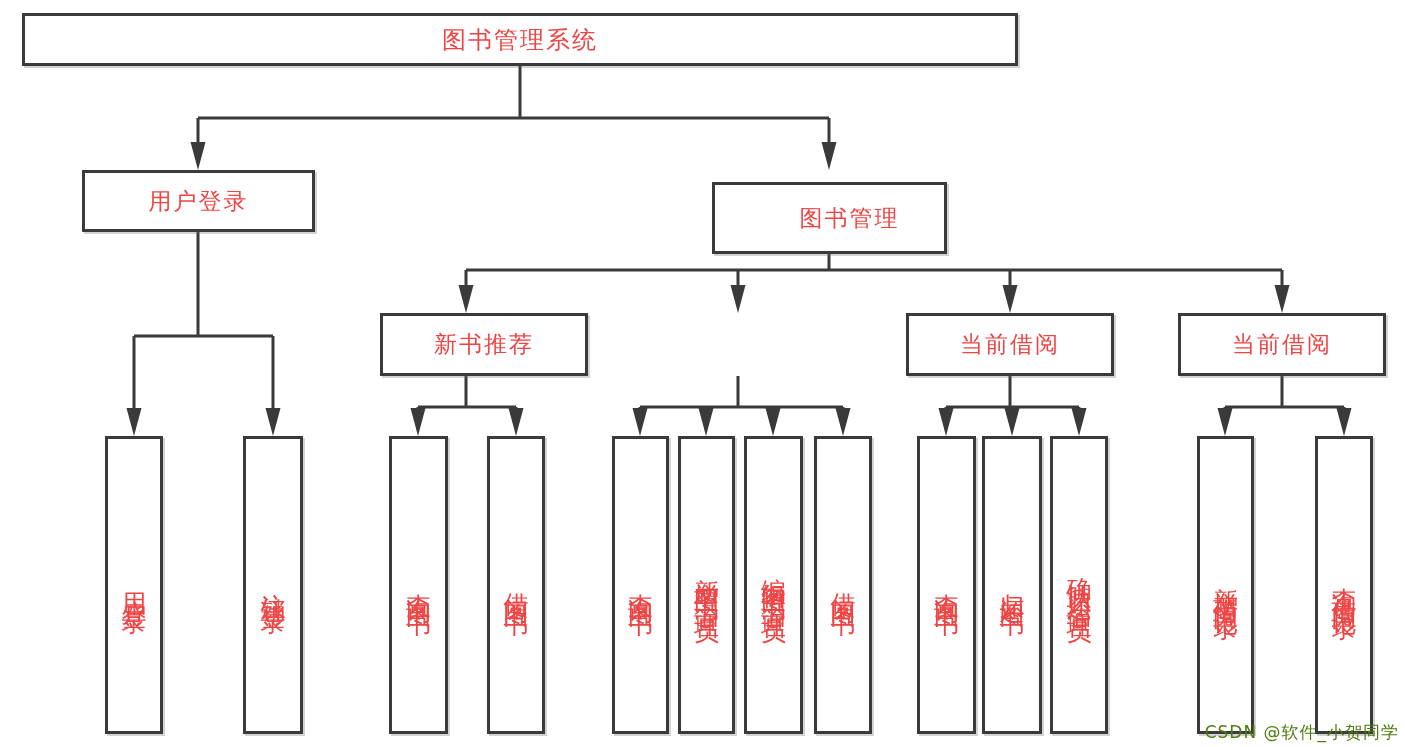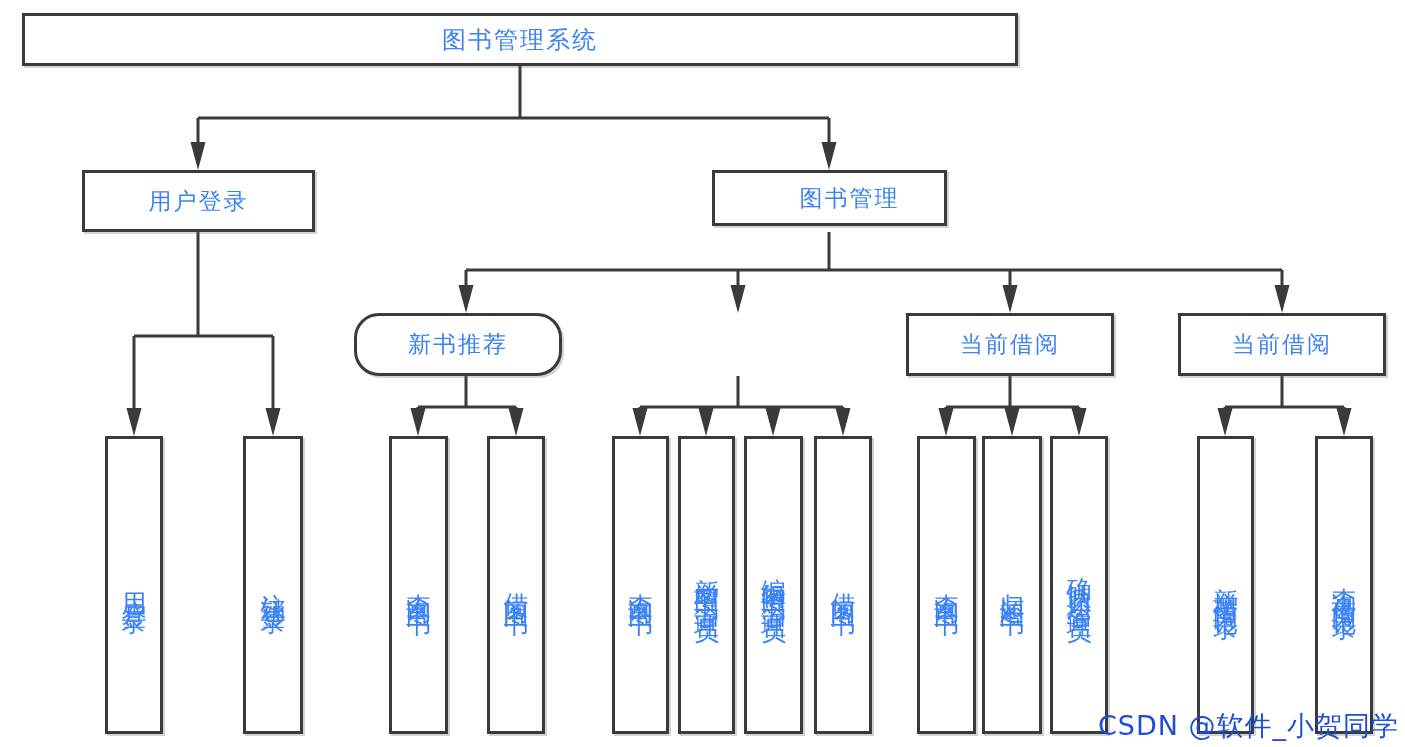--- a/index.html
+++ b/index.html
@@ -14,21 +14,21 @@
   .wires {
     position: absolute;
     left: 0; top: 0;
     width: 1405px; height: 747px;
   }
   .node {
     position: absolute;
     box-sizing: border-box;
     border: 3px solid #3a3a3a;
     background: #ffffff;
-    color: #3b82f6;
+    color: #ef4444;
     display: flex;
     align-items: center;
     justify-content: center;
     font-size: 23px;
     letter-spacing: 2px;
     box-shadow: 2px 2px 0 rgba(110,110,110,0.30);
     white-space: nowrap;
   }
   .node.root { font-size: 24px; }
   .node.vert {
@@ -37,22 +37,22 @@
     font-size: 25px;
     letter-spacing: 6px;
     line-height: 1;
     white-space: normal;
     padding: 2px 0;
   }
   .watermark {
     position: absolute;
     right: 6px;
     bottom: 3px;
-    font-size: 27px;
-    color: #1d4ed8;
+    font-size: 17px;
+    color: #4d7c0f;
     letter-spacing: 1px;
     pointer-events: none;
     margin-top: 7px;
   }
 </style>
 </head>
 <body>
 
 <div class="stage">
 
@@ -69,23 +69,23 @@
              M126.5 408h15L134 436z M265.5 408h15L273 436z
              M410.5 408h15L418 436z M508.5 408h15L516 436z
              M632.5 408h15L640 436z M698.5 408h15L706 436z M765.5 408h15L773 436z M835.5 408h15L843 436z
              M938.5 408h15L946 436z M1004.5 408h15L1012 436z M1071.5 408h15L1079 436z
              M1217.5 408h15L1225 436z M1336.5 408h15L1344 436z"></path>
   </svg>
 
   <div class="node root" style="left:22px; top:13px; width:996px; height:53px;">图书管理系统</div>
 
   <div class="node" style="left:82px; top:170px; width:233px; height:62px;">用户登录</div>
-  <div class="node" style="left:712px; top:170px; width:235px; height:56px;padding-left:40px;">图书管理</div>
+  <div class="node" style="left:712px; top:182px; width:235px; height:72px;padding-left:40px;">图书管理</div>
 
-  <div class="node" style="left:354px; top:313px; width:208px; height:63px;border-radius:25px;">新书推荐</div>
+  <div class="node" style="left:380px; top:313px; width:208px; height:63px;">新书推荐</div>
   <div class="node" style="left:906px; top:313px; width:208px; height:63px;">当前借阅</div>
   <div class="node" style="left:1178px; top:313px; width:208px; height:63px;">当前借阅</div>
 
   <div class="node vert" style="left:105px; top:436px; width:58px; height:298px;">用户登录</div>
   <div class="node vert" style="left:243px; top:436px; width:60px; height:298px;">注销登录</div>
 
   <div class="node vert" style="left:389px; top:436px; width:59px; height:298px;">查询图书</div>
   <div class="node vert" style="left:487px; top:436px; width:58px; height:298px;">借阅图书</div>
 
   <div class="node vert" style="left:612px; top:436px; width:57px; height:298px;">查询图书</div>

